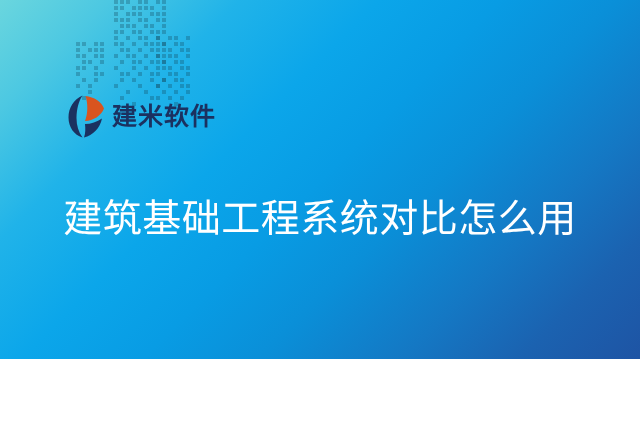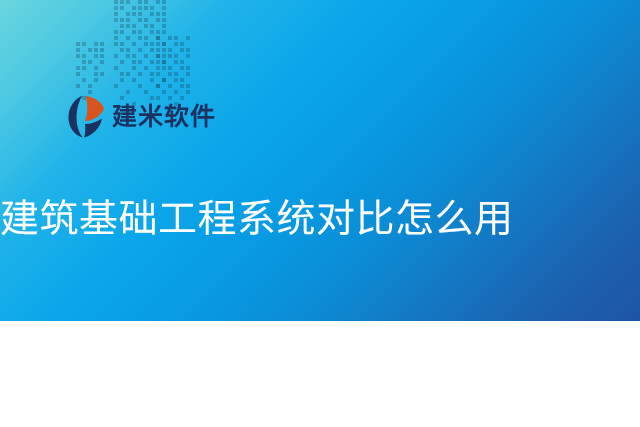--- a/index.html
+++ b/index.html
@@ -5,21 +5,21 @@
 <style>
   html, body {
     margin: 0;
     padding: 0;
     background: #ffffff;
   }
 
   #banner {
     position: relative;
     width: 640px;
-    height: 321px;
+    height: 359px;
     overflow: hidden;
     font-family: "Liberation Sans", "DejaVu Sans", sans-serif;
     
     background:
       linear-gradient(
         135deg,
         #6ad6de 0%,
         #4cc8e2 11%,
         #20b3e9 24%,
         #0ba6ea 38%,
@@ -84,21 +84,21 @@
     line-height: 1;
     white-space: nowrap;
   }
 
   
   .headline {
     position: absolute;
     left: 0;
     right: 0;
     top: 196px;
-    text-align: left;
+    text-align: center;
     font-family: "DejaVu Serif", "Liberation Serif", serif;
     font-size: 39px;
     font-weight: 400;
     line-height: 1.18;
     color: #ffffff;
     letter-spacing: 0.5px;
     white-space: nowrap;
   }
 </style>
 </head>

